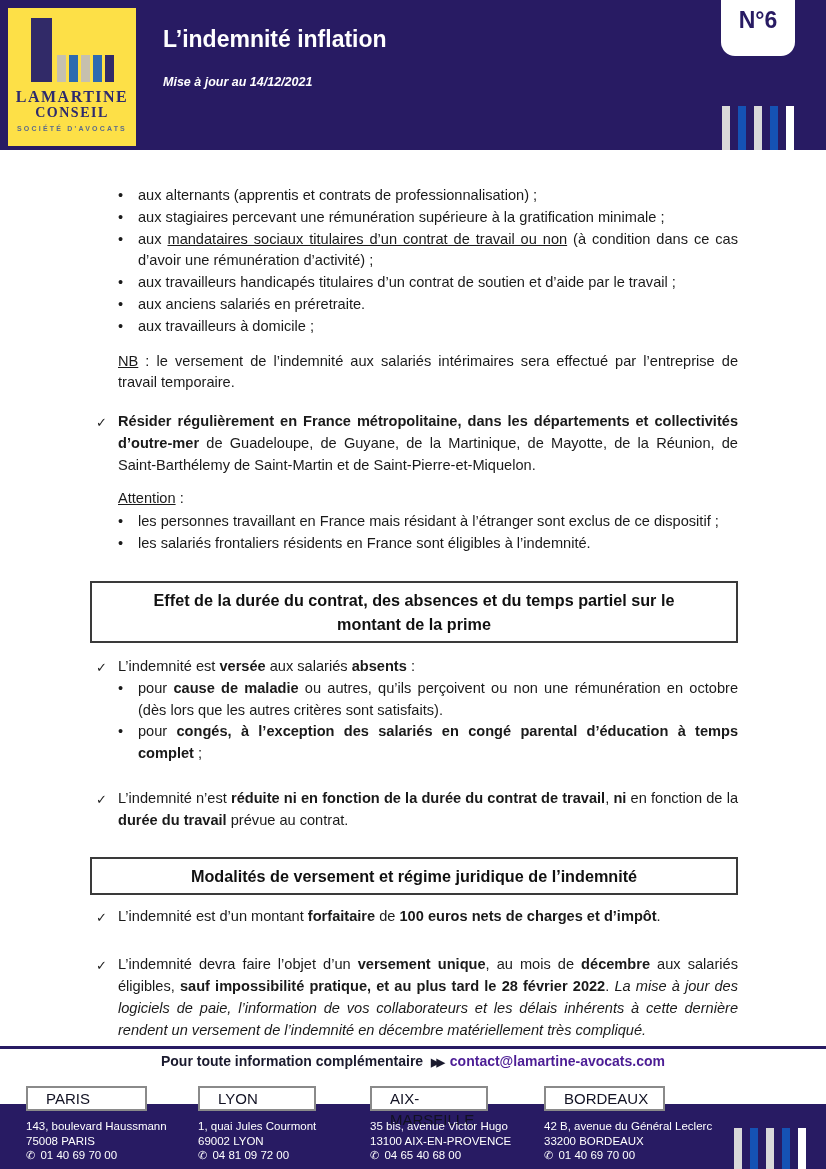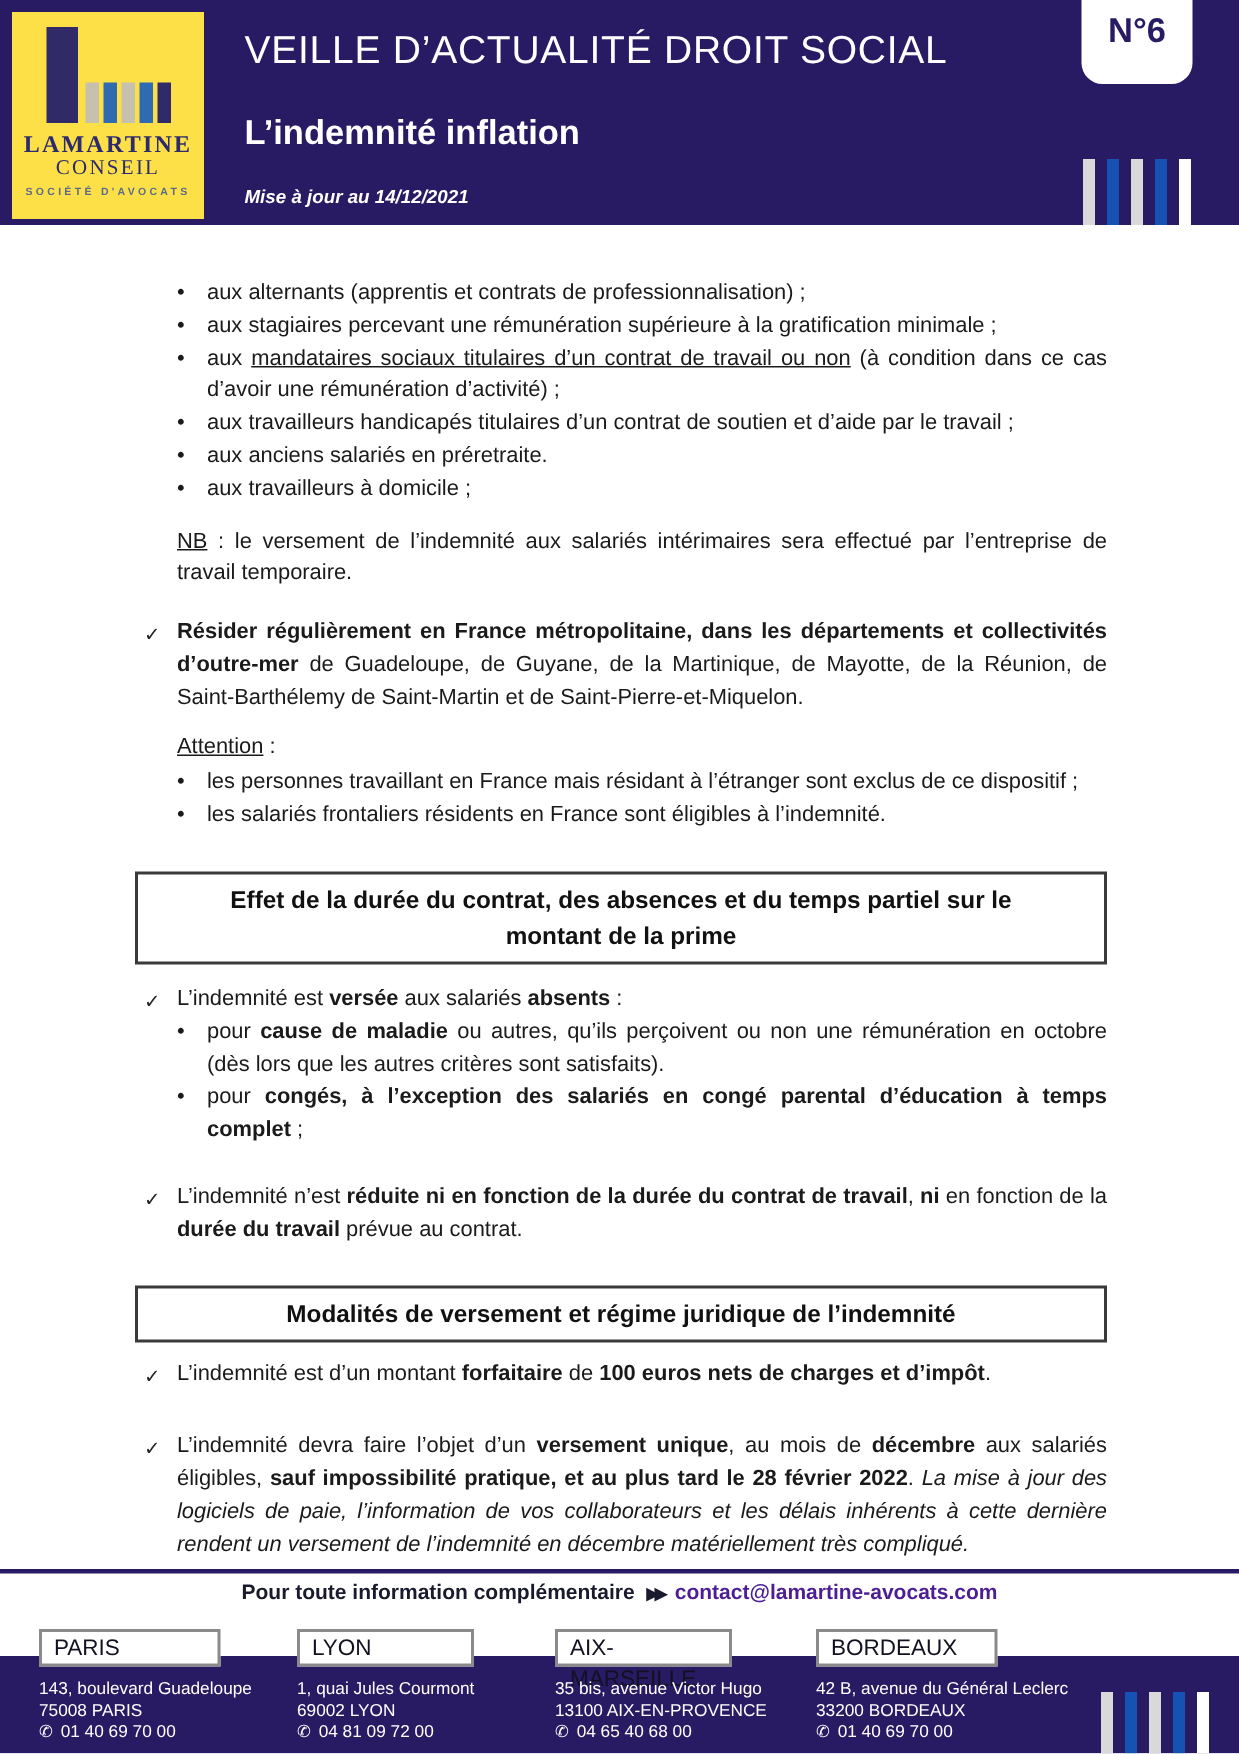--- a/index.html
+++ b/index.html
@@ -15,21 +15,21 @@
   .header { position:absolute; top:0; left:0; width:826px; height:150px; background:#281b63; }
   .logo-box { position:absolute; top:8px; left:8px; width:128px; height:138px; background:#fde047;
               display:flex; flex-direction:column; align-items:center; justify-content:flex-start; padding-top:8px; }
   .logo-graphic { display:flex; align-items:flex-end; gap:3px; height:66px; margin-bottom:6px; }
   .lg-tall { width:21px; height:64px; background:#312a68; margin-right:2px; }
   .lg-s { width:9px; height:27px; }
   .lg-beige { background:#c6c0ae; }
   .lg-blue  { background:#2e6bb0; }
   .lg-navy  { background:#312a68; }
   .logo-name { font-family:"Liberation Serif", serif; font-weight:700; color:#2d2a6e; font-size:16px; letter-spacing:1.5px; line-height:17px; }
-  .logo-name2 { font-family:"Liberation Serif", serif; font-weight:400; color:#2d2a6e; font-size:14px; letter-spacing:1.5px; line-height:16px; }
+  .logo-name2 { font-family:"Liberation Serif", serif; font-weight:700; color:#2d2a6e; font-size:14px; letter-spacing:1.5px; line-height:16px; }
   .logo-sub { font-size:7px; letter-spacing:2.2px; color:#5b6b8c; font-weight:700; margin-top:4px; }
 
   .header-titles { position:absolute; left:163px; top:0; width:520px; color:#ffffff; }
   .h-title { margin-top:18px; font-size:26px; font-weight:400; letter-spacing:0.5px; }
   .h-sub { margin-top:26px; font-size:23px; font-weight:700; }
   .h-date { margin-top:22px; font-size:12.5px; font-weight:700; font-style:italic; }
 
   .n6 { position:absolute; top:0; left:721px; width:74px; height:56px; background:#ffffff;
         border-radius:0 0 14px 14px; color:#281b63; font-size:23px; font-weight:700;
         display:flex; align-items:center; justify-content:center; padding-bottom:16px; }
@@ -80,21 +80,21 @@
   .contact .email { color:#4c1d95; text-decoration:none; }
 
   .footer-band { position:absolute; top:1104px; left:0; width:826px; height:65px; background:#281b63; }
 
   .office { position:absolute; top:1086px; z-index:2; }
   .o1 { left:26px;  width:121px; }
   .o2 { left:198px; width:118px; }
   .o3 { left:370px; width:118px; }
   .o4 { left:544px; width:121px; }
   .city-box { background:#ffffff; border:2px solid #8a8a8a; height:25px; line-height:21px;
-              padding-left:8px; font-size:15px; color:#111122; }
+              padding-left:18px; font-size:15px; color:#111122; }
   .office-addr { margin-top:8px; color:#ffffff; font-size:11.5px; line-height:14.5px; white-space:nowrap; }
   .office-addr .ph { font-size:11px; margin-right:2px; }
 
   .footer-stripes { position:absolute; left:734px; bottom:0; height:41px; z-index:3; }
   .footer-stripes span { height:41px; }
 </style>
 </head>
 <body>
 
 <div class="page">
@@ -108,21 +108,20 @@
         <div class="lg-s lg-beige"></div>
         <div class="lg-s lg-blue"></div>
         <div class="lg-s lg-navy"></div>
       </div>
       <div class="logo-name">LAMARTINE</div>
       <div class="logo-name2">CONSEIL</div>
       <div class="logo-sub">SOCIÉTÉ D'AVOCATS</div>
     </div>
 
     <div class="header-titles">
-      <div class="h-title">VEILLE D’ACTUALITÉ DROIT SOCIAL</div>
       <div class="h-sub">L’indemnité inflation</div>
       <div class="h-date">Mise à jour au 14/12/2021</div>
     </div>
 
     <div class="n6">N°6</div>
 
     <div class="stripes header-stripes">
       <span class="st-grey"></span>
       <span class="st-blue"></span>
       <span class="st-grey"></span>
@@ -193,21 +192,21 @@
     <span>Pour toute information complémentaire</span>
     <span class="arrow">▶▶</span>
     <a class="email" href="#">contact@lamartine-avocats.com</a>
   </div>
 
   <div class="footer-band"></div>
 
   <div class="office o1">
     <div class="city-box">PARIS</div>
     <div class="office-addr">
-      <div>143, boulevard Guadeloupe</div>
+      <div>143, boulevard Haussmann</div>
       <div>75008 PARIS</div>
       <div><span class="ph">✆</span> <span>01 40 69 70 00</span></div>
     </div>
   </div>
 
   <div class="office o2">
     <div class="city-box">LYON</div>
     <div class="office-addr">
       <div>1, quai Jules Courmont</div>
       <div>69002 LYON</div>

